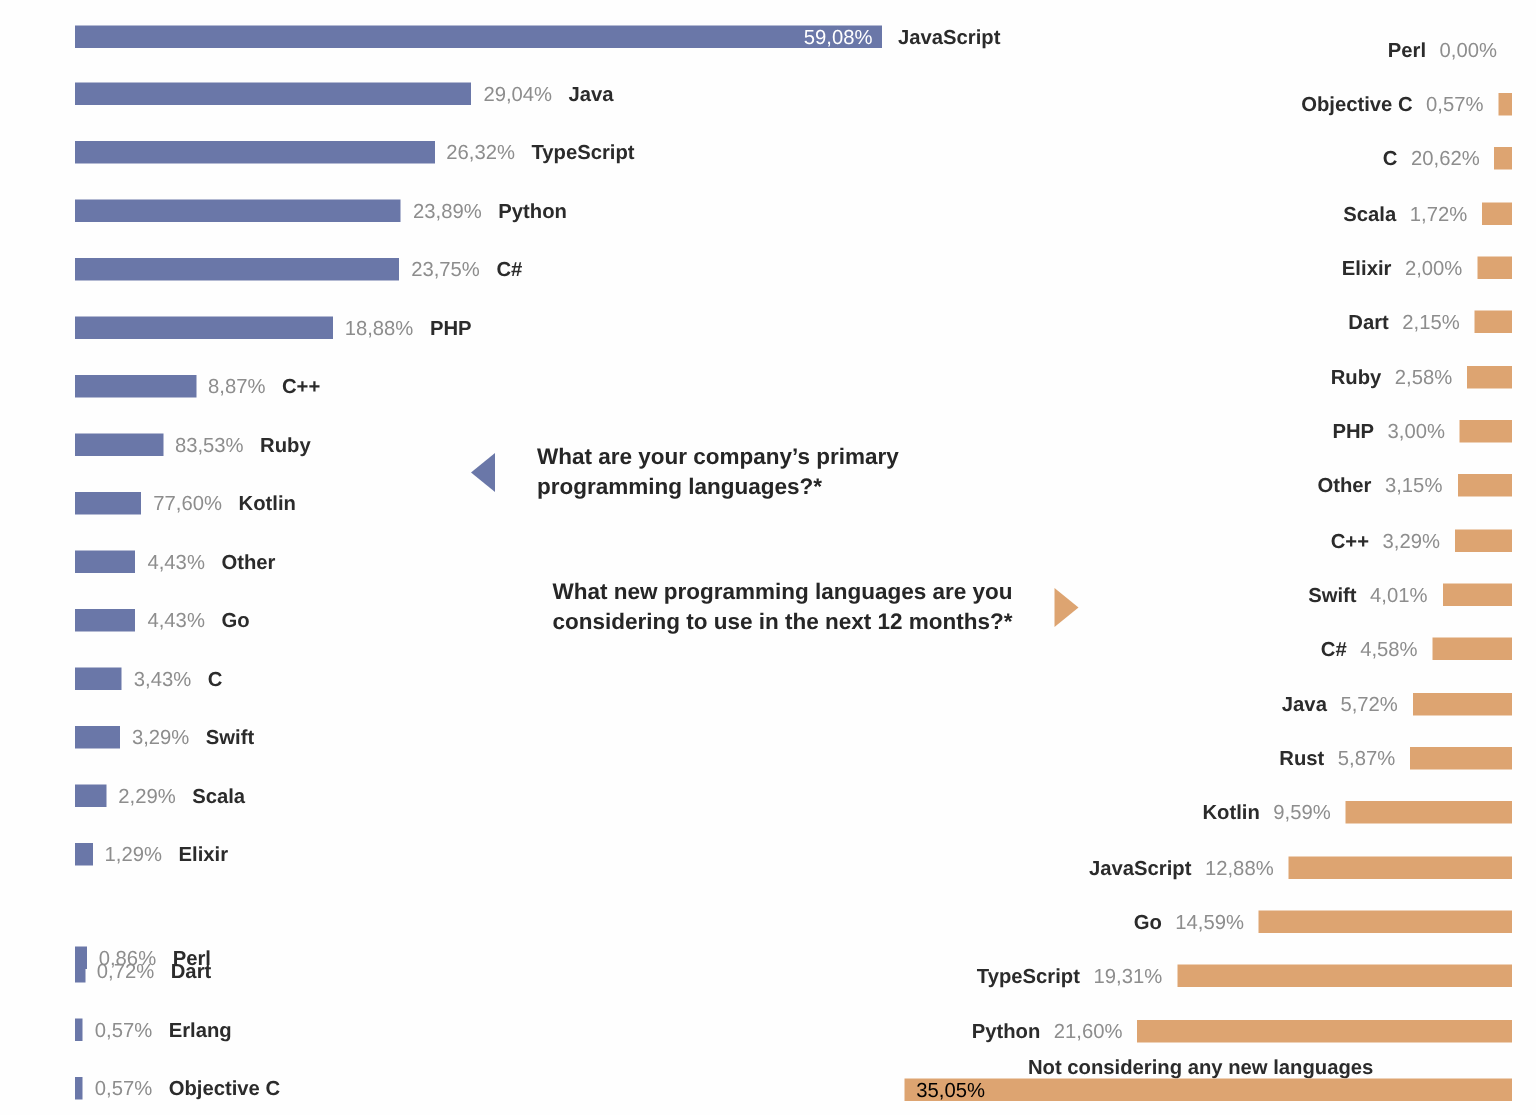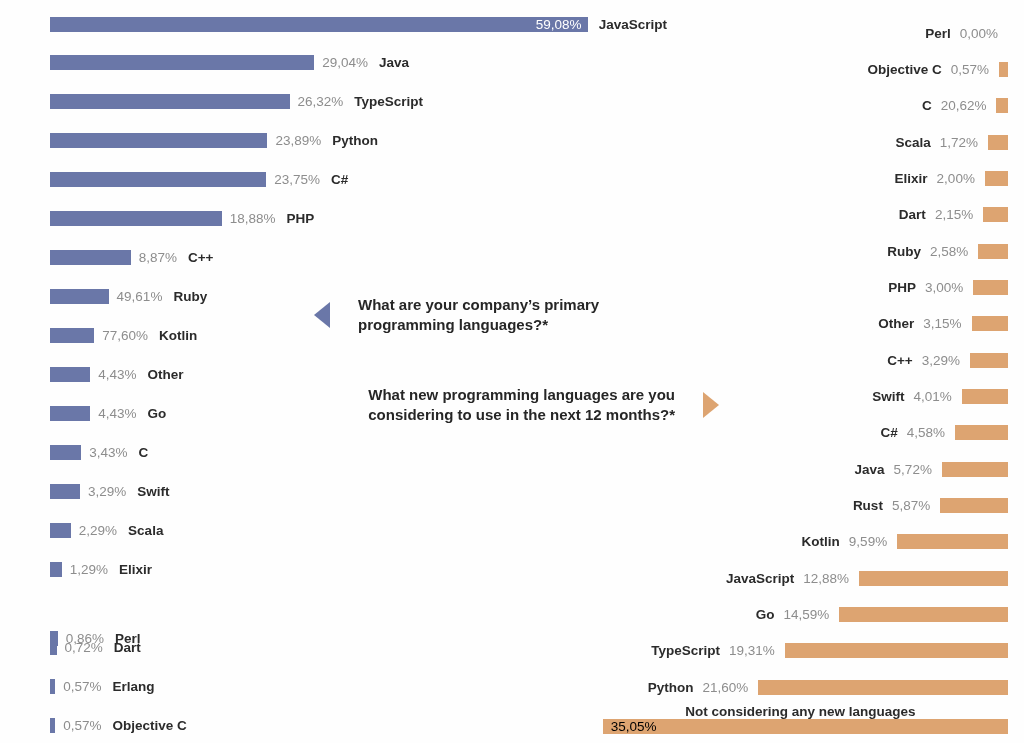--- a/index.html
+++ b/index.html
@@ -79,21 +79,21 @@
       <span class="value">18,88%</span>
       <span class="name">PHP</span>
     </div>
     <div class="row row-left" style="top: 247.7px;">
       <div class="bar" style="width: 80.717px;"></div>
       <span class="value">8,87%</span>
       <span class="name">C++</span>
     </div>
     <div class="row row-left" style="top: 286.65px;">
       <div class="bar" style="width: 58.604px;"></div>
-      <span class="value">49,61%</span>
+      <span class="value">83,53%</span>
       <span class="name">Ruby</span>
     </div>
     <div class="row row-left" style="top: 325.6px;">
       <div class="bar" style="width: 44.226px;"></div>
       <span class="value">77,60%</span>
       <span class="name">Kotlin</span>
     </div>
     <div class="row row-left" style="top: 364.55px;">
       <div class="bar" style="width: 40.313px;"></div>
       <span class="value">4,43%</span>

